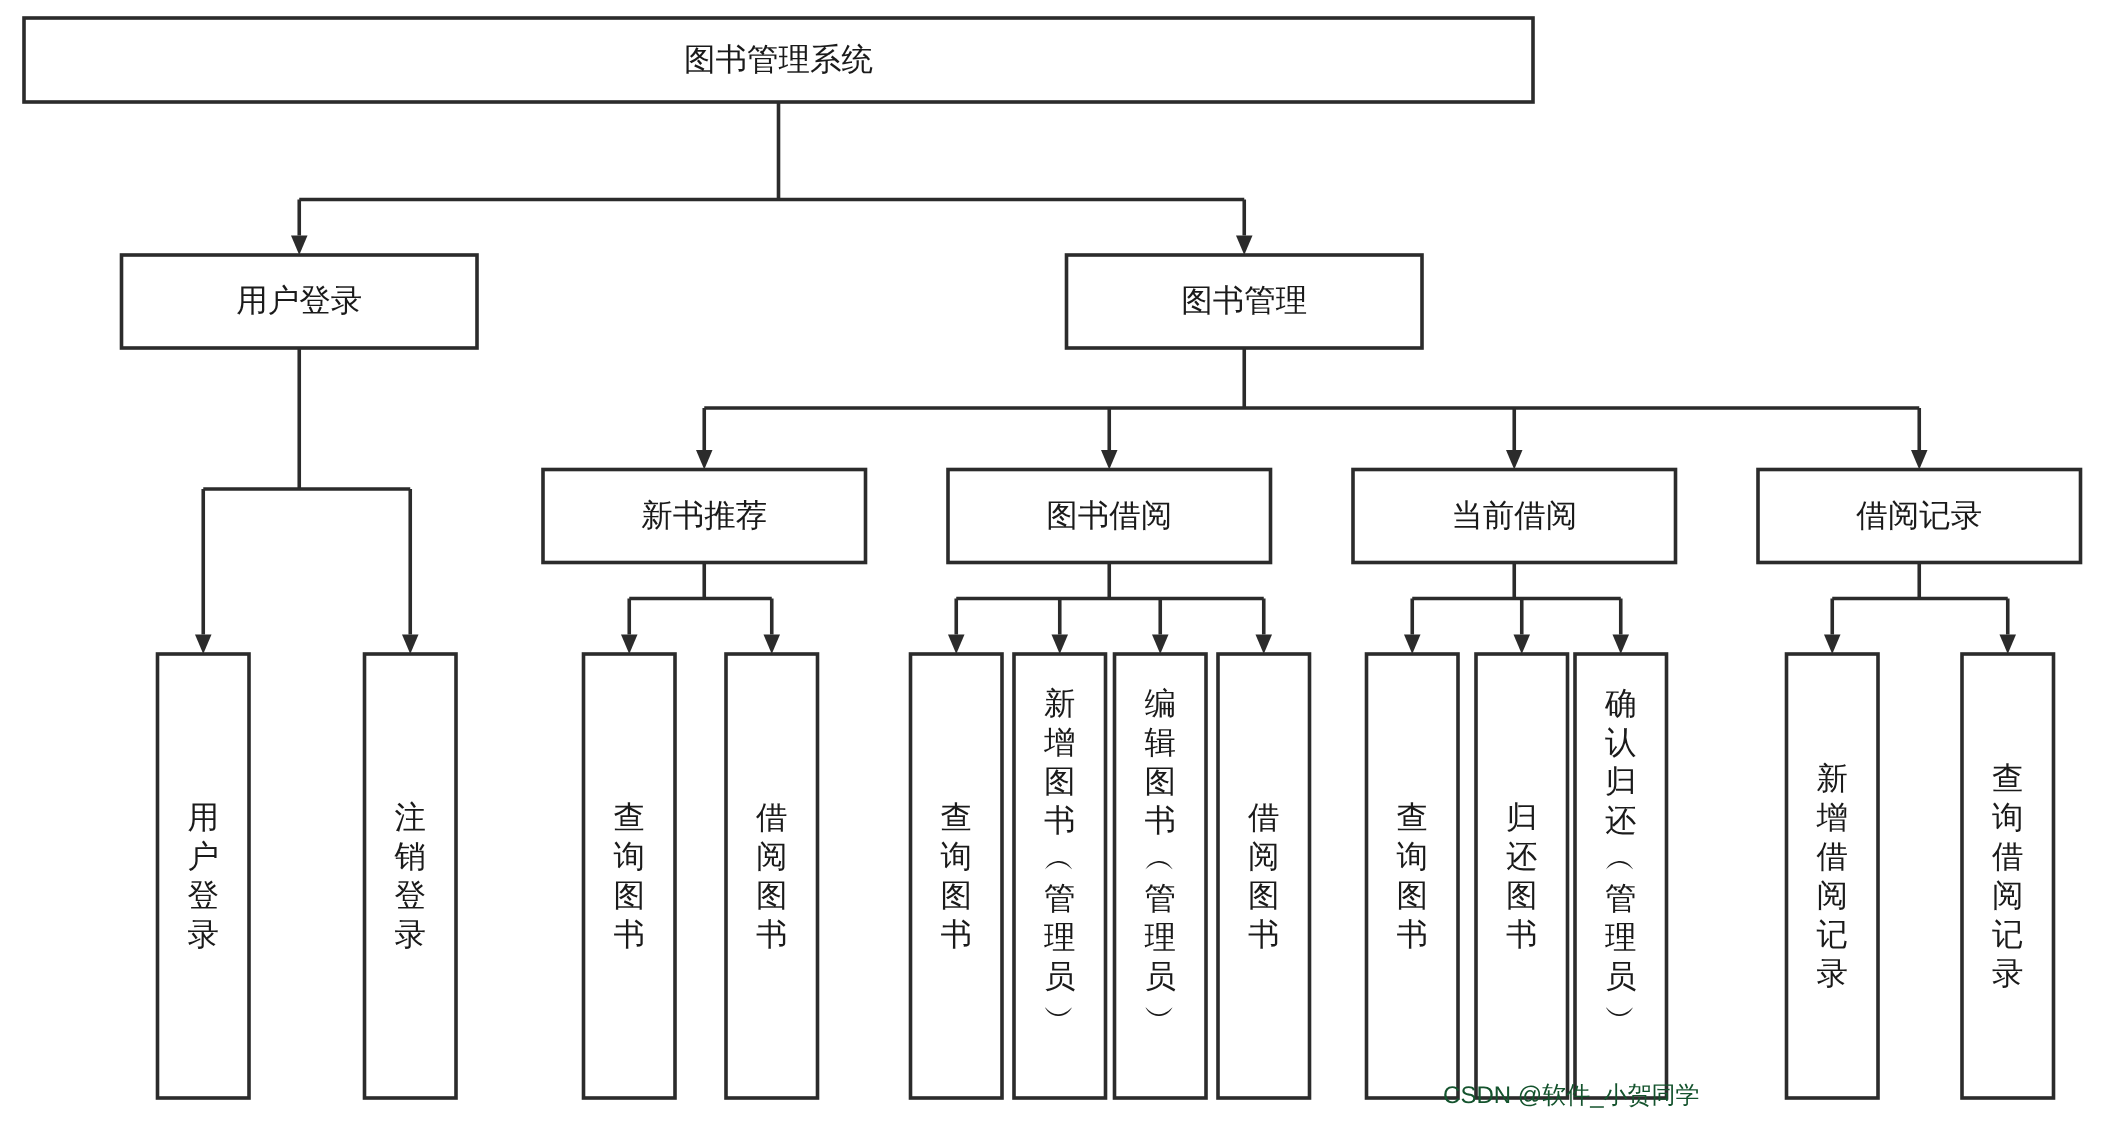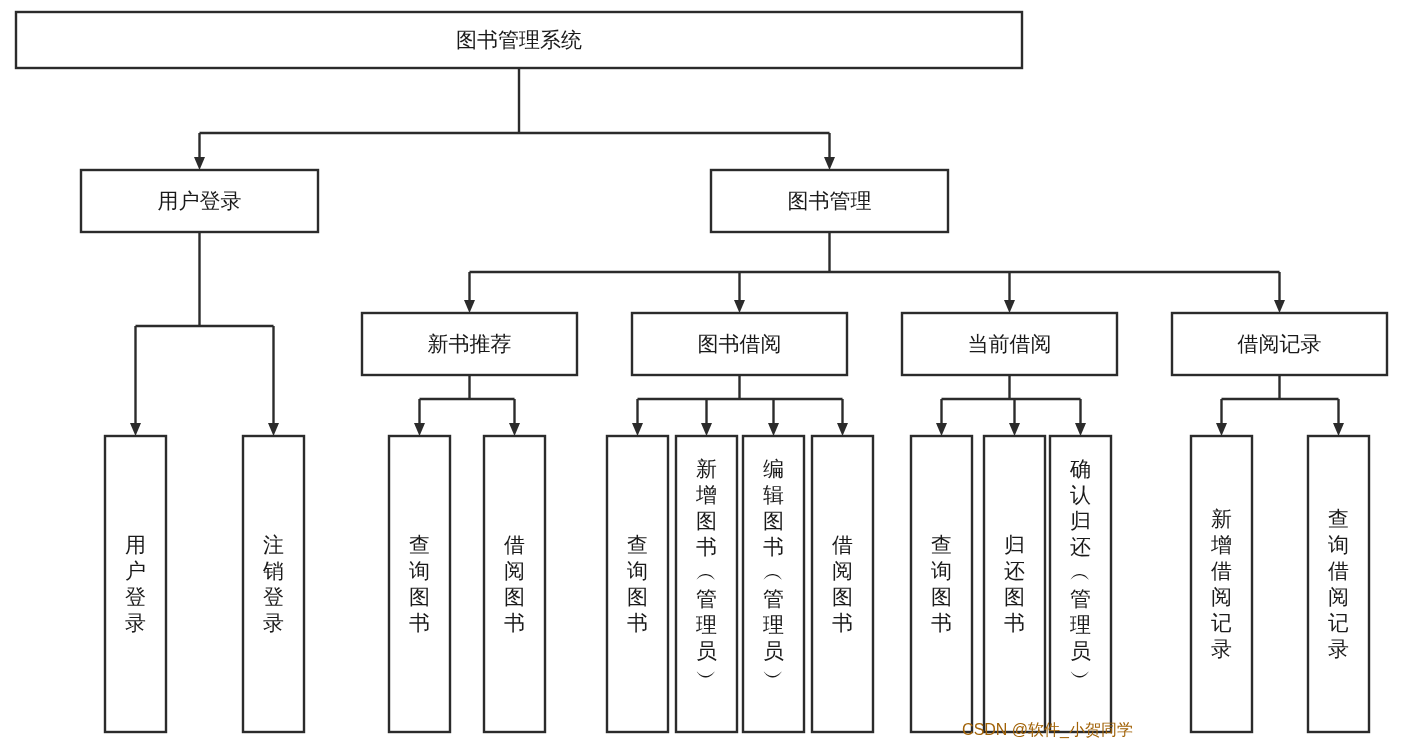--- a/index.html
+++ b/index.html
@@ -52,21 +52,21 @@
   .node-label-v {
     fill: #1a1a1a;
     font-family: "Liberation Sans", "DejaVu Sans", sans-serif;
     font-size: 21px;
     text-anchor: middle;
   }
   .watermark {
     position: absolute;
     right: 10px;
     bottom: 6px;
-    color: #a16207;
+    color: #14532d;
     font-size: 16px;
     font-family: "Liberation Sans", "DejaVu Sans", sans-serif;
     white-space: nowrap;
     user-select: none;
   }
 </style>
 </head>
 <body>
 
 <div id="diagram-root">

